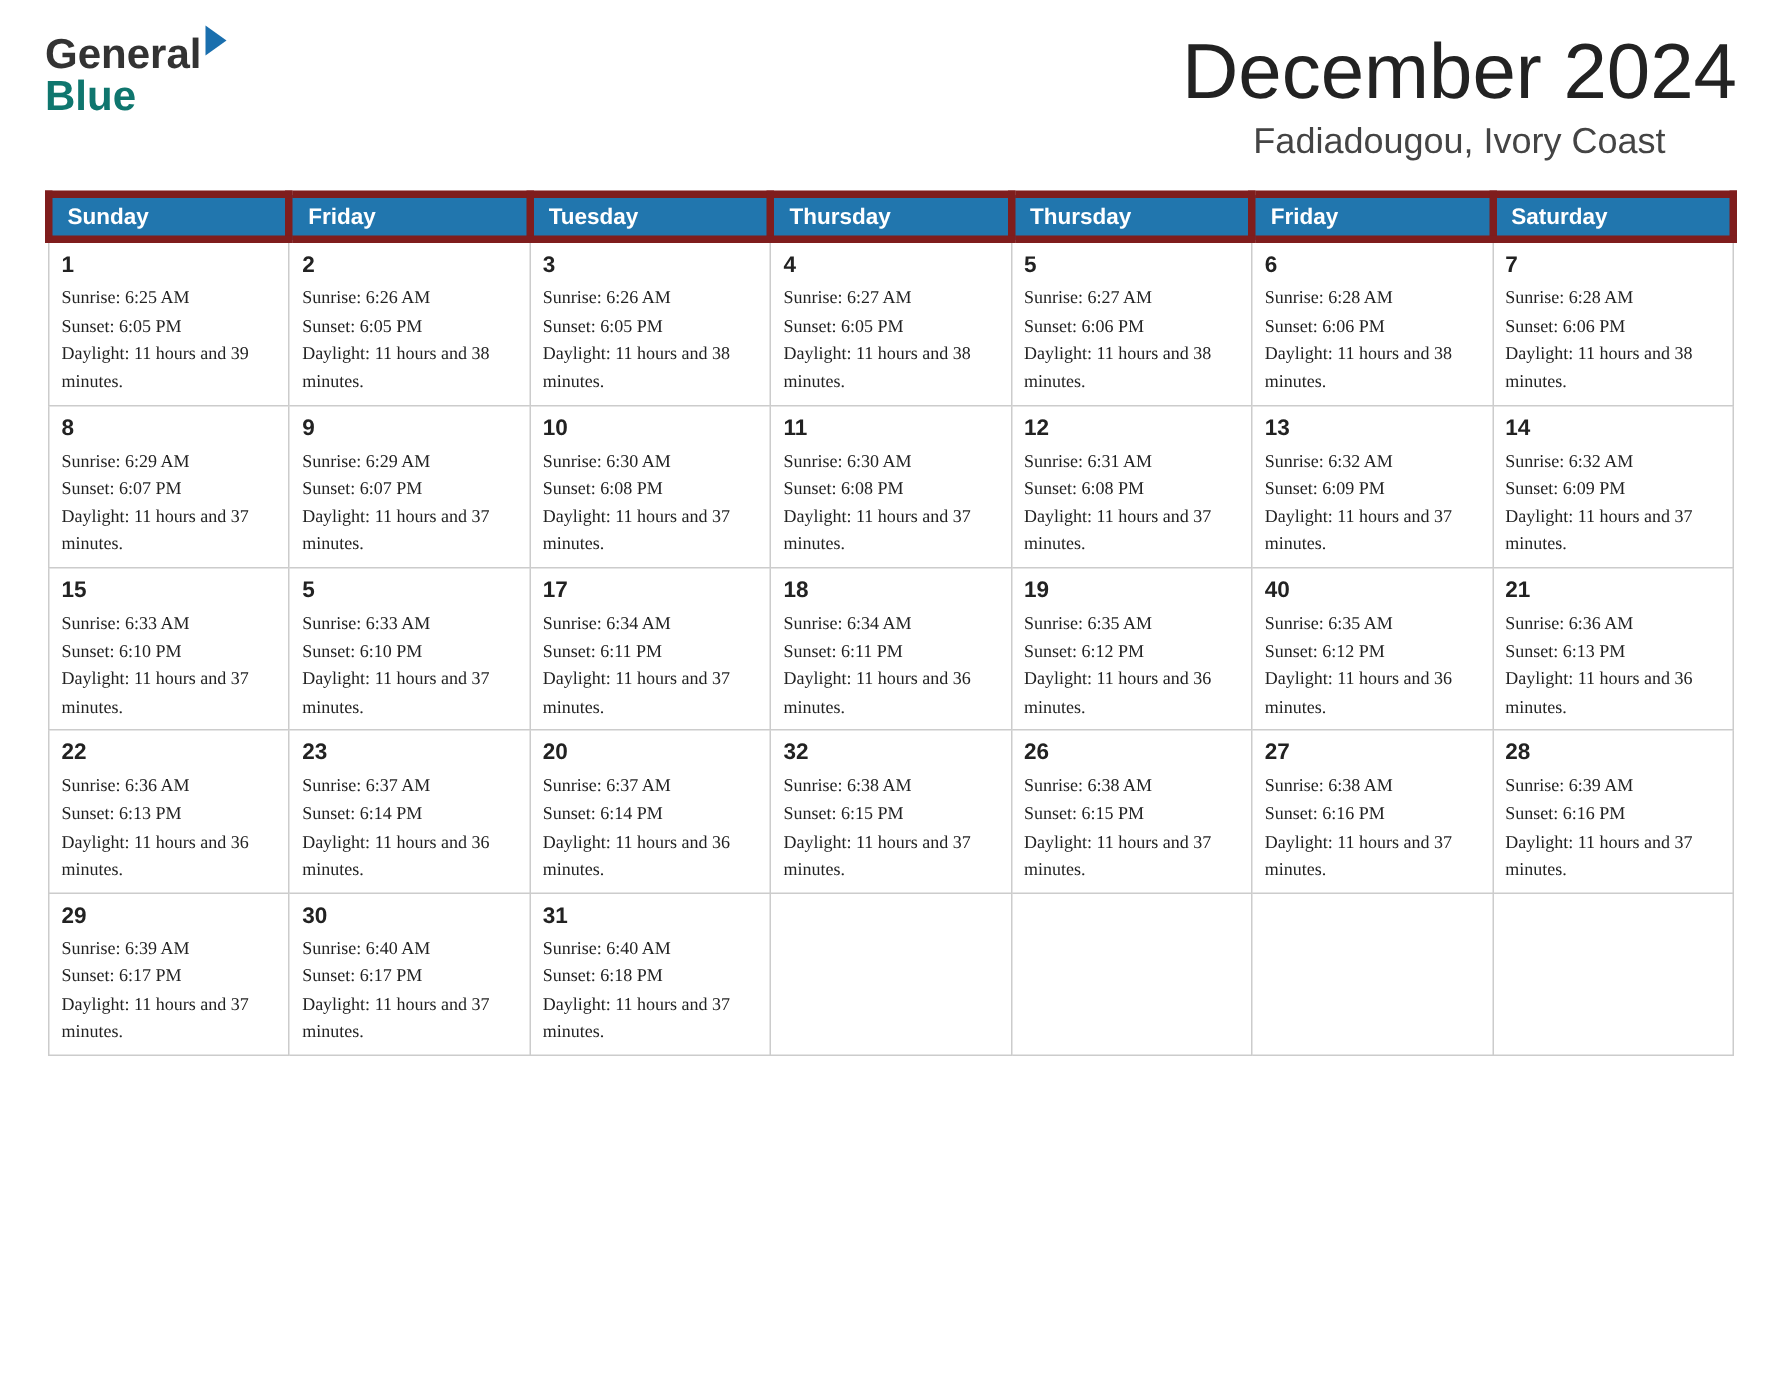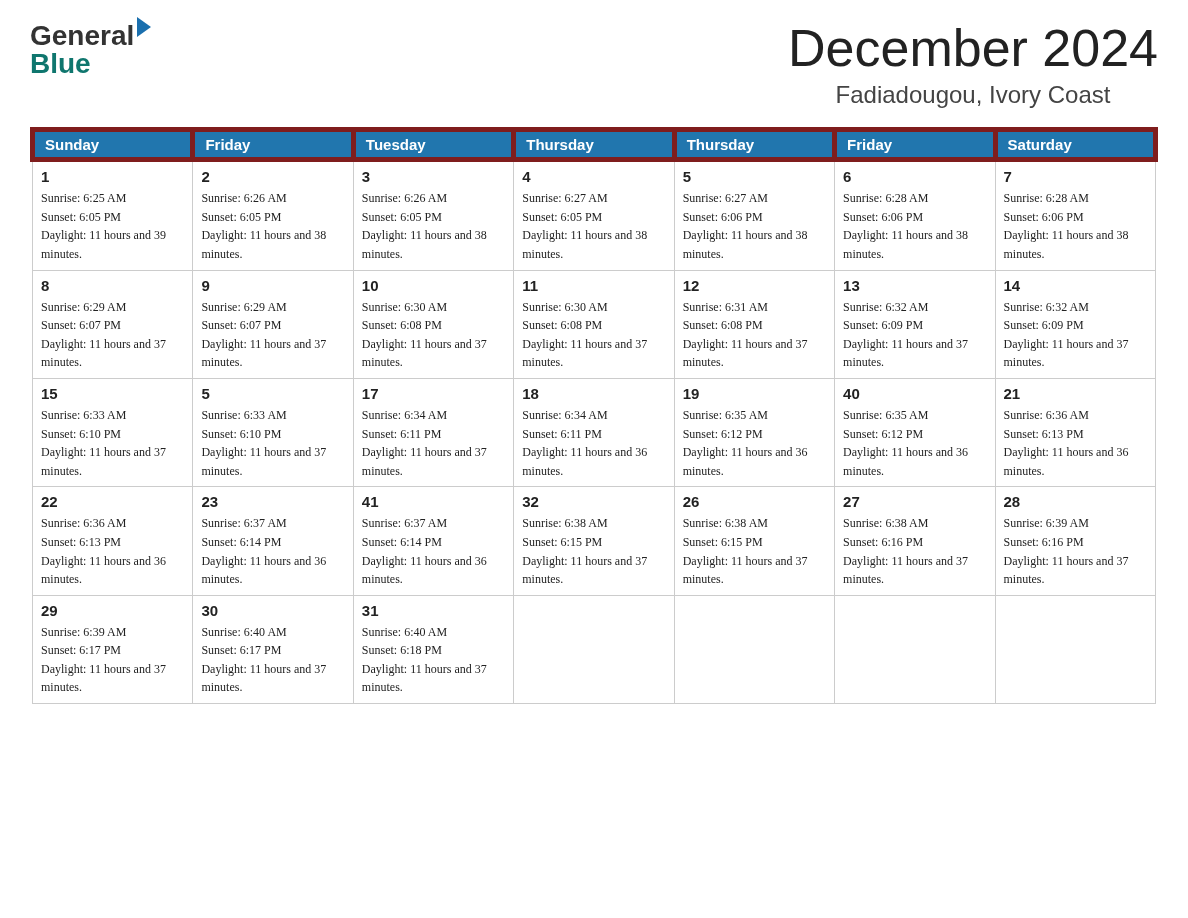--- a/index.html
+++ b/index.html
@@ -224,21 +224,21 @@
       <tr class="row-top-border">
         <td>
           <span class="day-num">22</span>
           <div class="day-info">Sunrise: 6:36 AM<br>Sunset: 6:13 PM<br>Daylight: 11 hours and 36 minutes.</div>
         </td>
         <td>
           <span class="day-num">23</span>
           <div class="day-info">Sunrise: 6:37 AM<br>Sunset: 6:14 PM<br>Daylight: 11 hours and 36 minutes.</div>
         </td>
         <td>
-          <span class="day-num">41</span>
+          <span class="day-num">20</span>
           <div class="day-info">Sunrise: 6:37 AM<br>Sunset: 6:14 PM<br>Daylight: 11 hours and 36 minutes.</div>
         </td>
         <td>
           <span class="day-num">32</span>
           <div class="day-info">Sunrise: 6:38 AM<br>Sunset: 6:15 PM<br>Daylight: 11 hours and 37 minutes.</div>
         </td>
         <td>
           <span class="day-num">26</span>
           <div class="day-info">Sunrise: 6:38 AM<br>Sunset: 6:15 PM<br>Daylight: 11 hours and 37 minutes.</div>
         </td>

